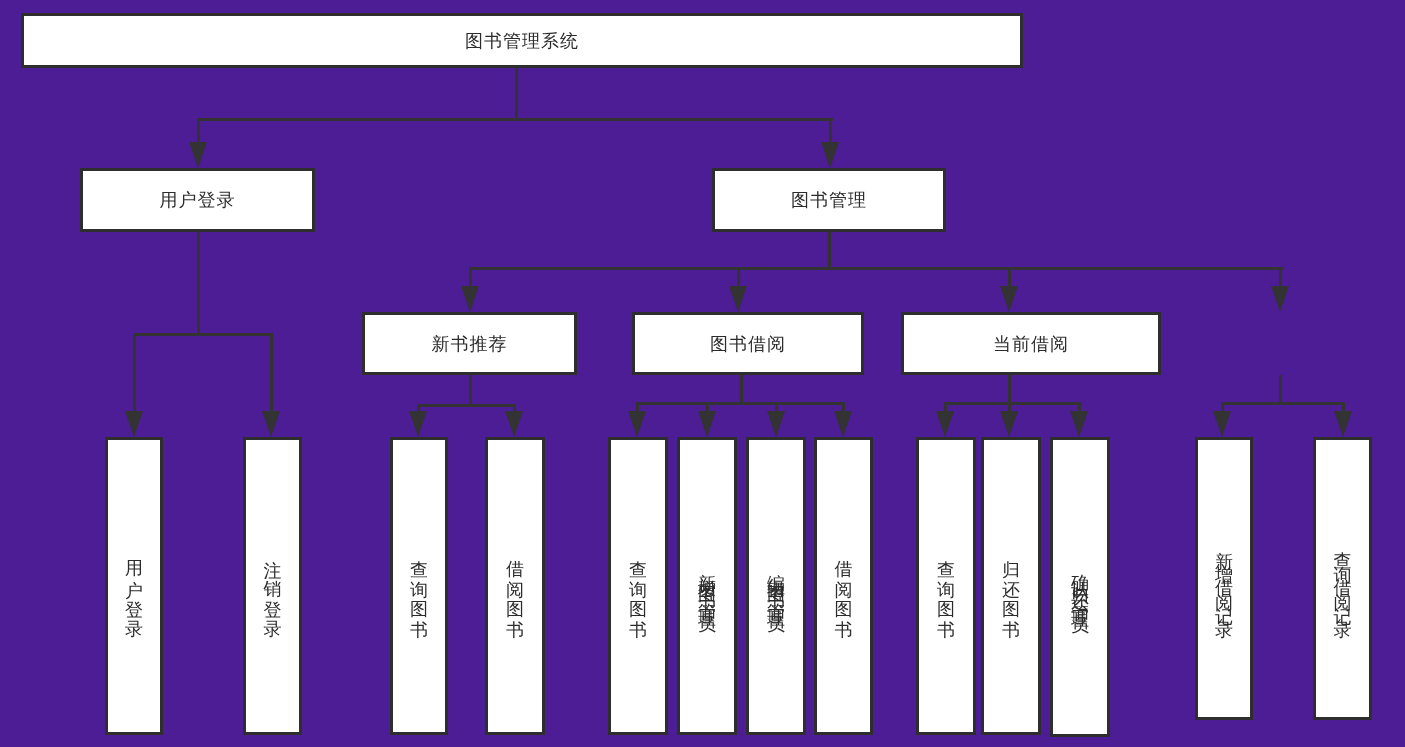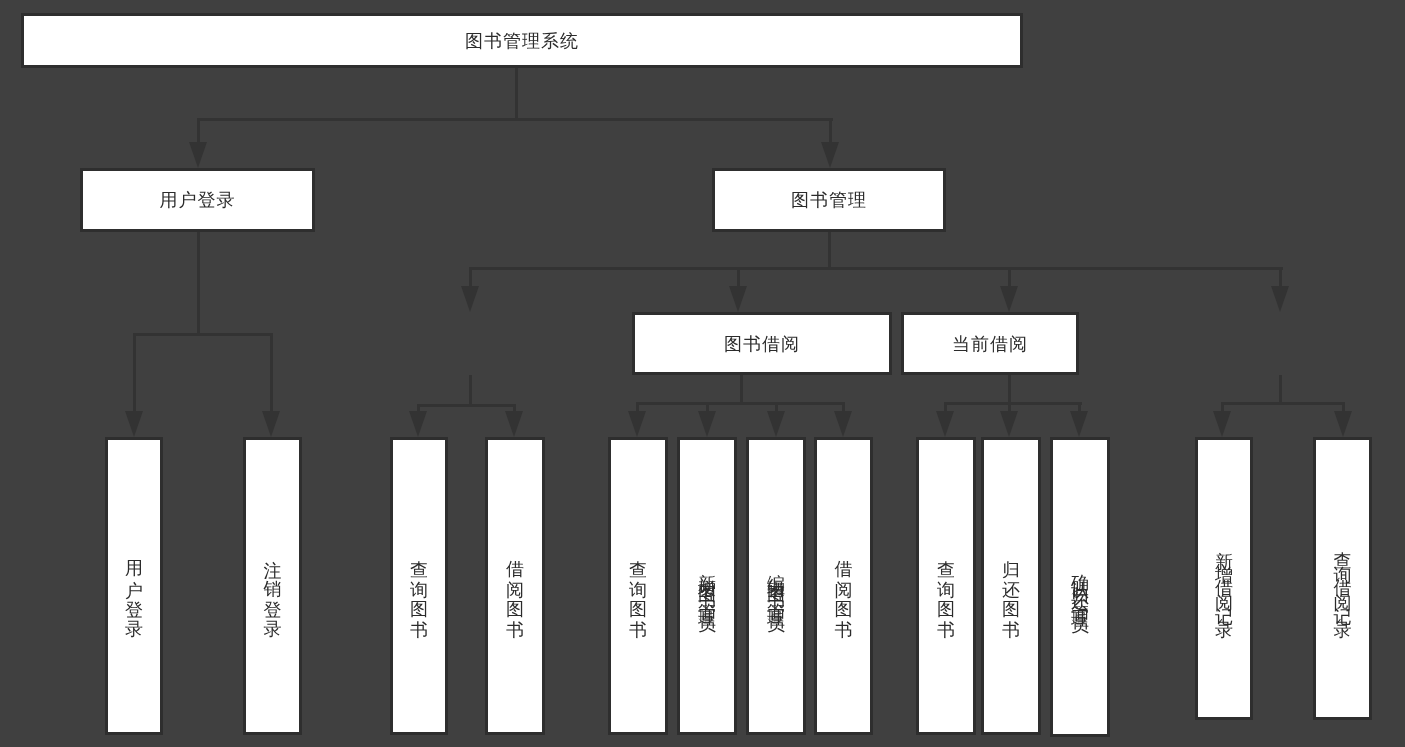--- a/index.html
+++ b/index.html
@@ -1,17 +1,17 @@
 <!DOCTYPE html>
 <html><head>
 <meta charset="utf-8">
 <style>
   html,body{margin:0;padding:0;background:#fff;}
   .canvas{
-    position:relative;width:1405px;height:747px;background:#404040;
+    position:relative;width:1405px;height:747px;background:#4c1d95;
     font-family:Liberation Serif, serif;
     overflow:hidden;
   }
   .node{
     position:absolute;box-sizing:border-box;
     border:3px solid #2e2e2e;background:#fff;color:#2b2b2b;
     display:flex;align-items:center;justify-content:center;
     font-size:18px;letter-spacing:1px;text-align:center;
   }
   .vnode{
@@ -36,22 +36,23 @@
 </head>
 <body>
 
 <div class="canvas">
 
   <div class="node" style="left:21px;top:13px;width:1002px;height:55px;">图书管理系统</div>
 
   <div class="node" style="left:80px;top:168px;width:235px;height:64px;">用户登录</div>
   <div class="node" style="left:712px;top:168px;width:234px;height:64px;text-align:right;">图书管理</div>
 
-  <div class="node" style="left:632px;top:312px;width:260px;height:63px;">图书借阅</div>
-  <div class="node" style="left:901px;top:312px;width:178px;height:63px;">当前借阅</div>
+  <div class="node" style="left:362px;top:312px;width:215px;height:63px;">新书推荐</div>
+  <div class="node" style="left:632px;top:312px;width:232px;height:63px;">图书借阅</div>
+  <div class="node" style="left:901px;top:312px;width:260px;height:63px;">当前借阅</div>
 
   <div class="node vnode ls-lg" style="left:105px;top:437px;width:58px;height:298px;">用户登录</div>
   <div class="node vnode ls-lg" style="left:243px;top:437px;width:59px;height:298px;">注销登录</div>
 
   <div class="node vnode ls-lg" style="left:390px;top:437px;width:58px;height:298px;">查询图书</div>
   <div class="node vnode ls-lg" style="left:485px;top:437px;width:60px;height:298px;">借阅图书</div>
 
   <div class="node vnode ls-lg" style="left:608px;top:437px;width:60px;height:298px;">查询图书</div>
   <div class="node vnode ls-sm" style="left:677px;top:437px;width:60px;height:298px;">新增图书（管理员）</div>
   <div class="node vnode ls-sm" style="left:746px;top:437px;width:60px;height:298px;">编辑图书（管理员）</div>

